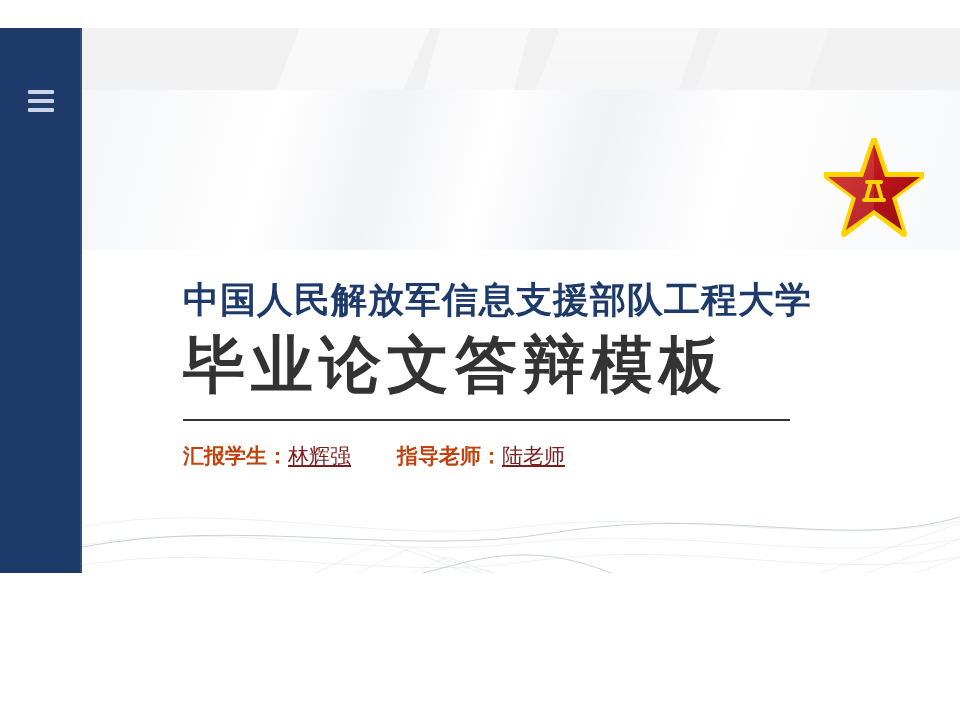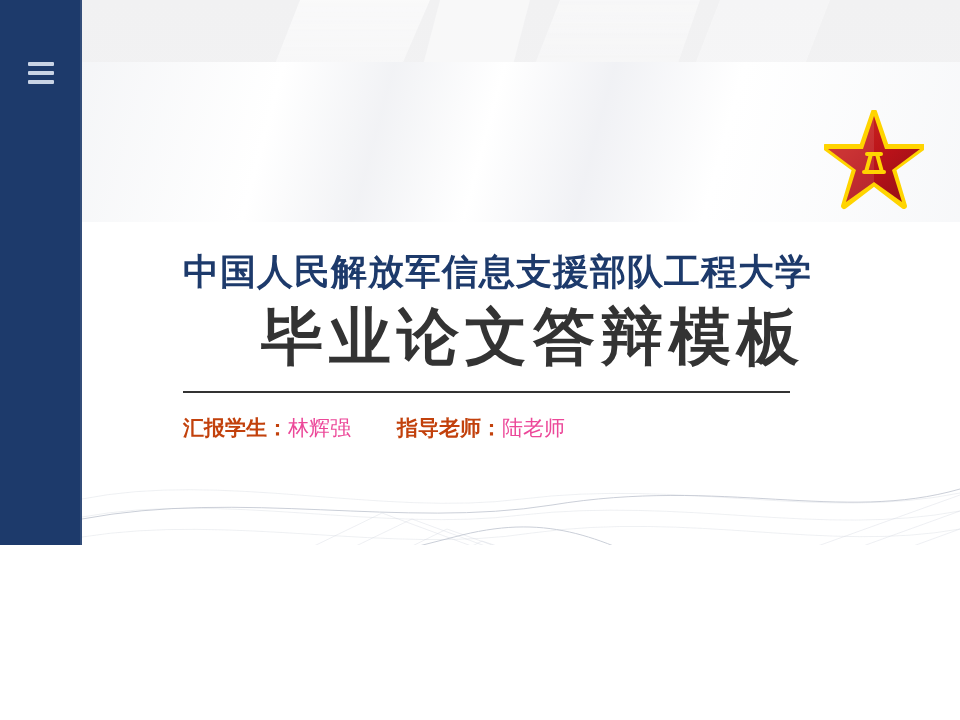--- a/index.html
+++ b/index.html
@@ -12,20 +12,21 @@
     background: #ffffff;
     font-family: "Liberation Sans", "DejaVu Sans", sans-serif;
   }
 
   #stage {
     position: relative;
     width: 960px;
     height: 545px;
     background: #ffffff;
     overflow: hidden;
+    margin-top: 28px;
   }
 
   
   .page-bg {
     position: absolute;
     left: 0; top: 0;
     width: 960px; height: 720px;
     background:
       linear-gradient(180deg, #f1f1f2 0%, #f3f3f4 40%, #eeeeef 100%);
   }
@@ -144,40 +145,40 @@
     margin: 0 0 10px 0;
   }
   .maintitle {
     font-size: 62px;
     font-weight: bold;
     color: #333333;
     letter-spacing: 6px;
     line-height: 1.12;
     white-space: nowrap;
     margin: 0;
-    text-align: center;
   }
   .rule {
     margin: 20px 0 0 0;
     width: 607px;
     height: 2px;
     background: #333333;
   }
   .presenters {
     margin-top: 22px;
     font-size: 21px;
     line-height: 1.2;
     white-space: nowrap;
   }
   .presenters .lbl {
     font-weight: bold;
     color: #c2410c;
   }
   .presenters .val {
-    color: #ec4899;
+    color: #7f1d1d;
+    text-decoration: underline;
   }
   .presenters .gap {
     display: inline-block;
     width: 46px;
   }
 
   
   .watermark {
     position: absolute;
     right: 26px;

